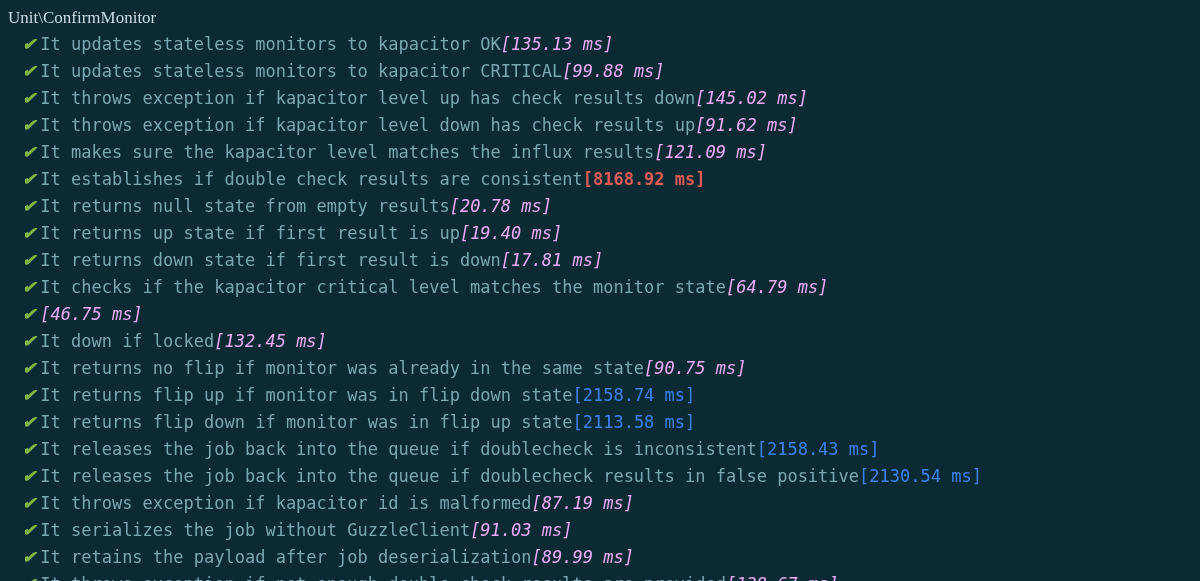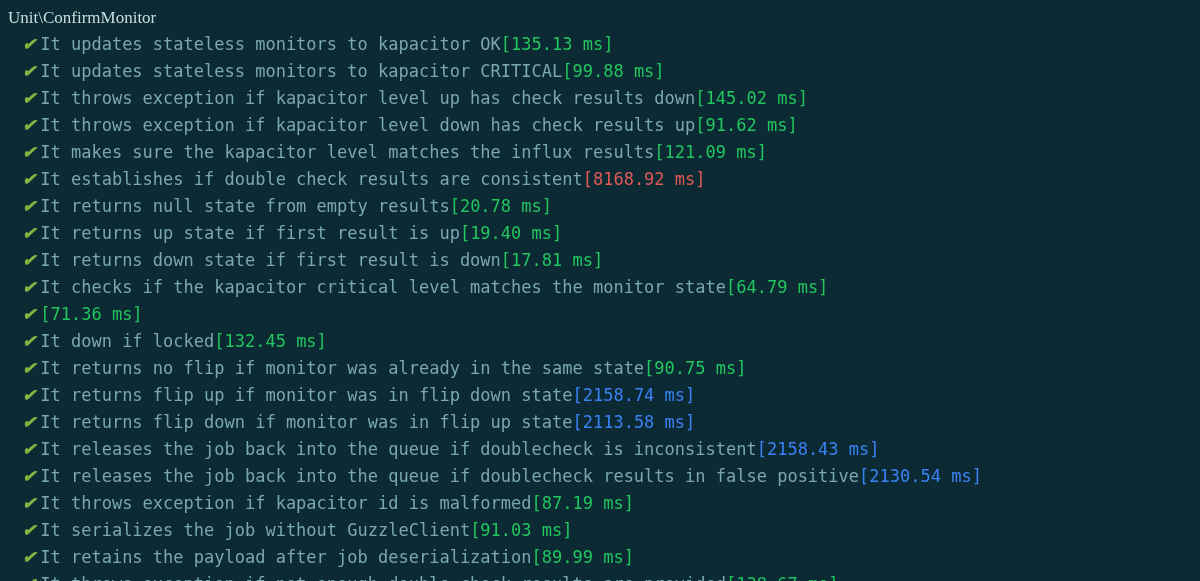--- a/index.html
+++ b/index.html
@@ -28,23 +28,23 @@
       padding-right: 4px;
       font-style: italic;
       font-weight: bold;
     }
     .desc {
       color: #7aa7b2;
       text-align: center;
     }
     .time {
     }
-    .time.normal { color: #22c55e; }
+    .time.normal { color: #f0abfc; font-style: italic; }
     .time.warn   { color: #3b82f6; font-weight: normal; }
-    .time.slow   { color: #e15a57; font-weight: normal; }
+    .time.slow   { color: #e15a57; font-weight: bold; }
   </style>
 </head>
 <body>
 
 <div class="header">Unit\ConfirmMonitor</div>
 <div id="tests-container">
     <div class="row">
       <span class="check">✔</span>
       <span class="desc">It updates stateless monitors to kapacitor OK</span> 
       <span class="time normal">[135.13 ms]</span>
@@ -89,21 +89,21 @@
       <span class="desc">It returns down state if first result is down</span> 
       <span class="time normal">[17.81 ms]</span>
     </div>
     <div class="row">
       <span class="check">✔</span>
       <span class="desc">It checks if the kapacitor critical level matches the monitor state</span> 
       <span class="time normal">[64.79 ms]</span>
     </div>
     <div class="row">
       <span class="check">✔</span>
-      <span class="time normal">[71.36 ms]</span>
+      <span class="time normal">[46.75 ms]</span>
     </div>
     <div class="row">
       <span class="check">✔</span>
       <span class="desc">It down if locked</span> 
       <span class="time normal">[132.45 ms]</span>
     </div>
     <div class="row">
       <span class="check">✔</span>
       <span class="desc">It returns no flip if monitor was already in the same state</span> 
       <span class="time normal">[90.75 ms]</span>

